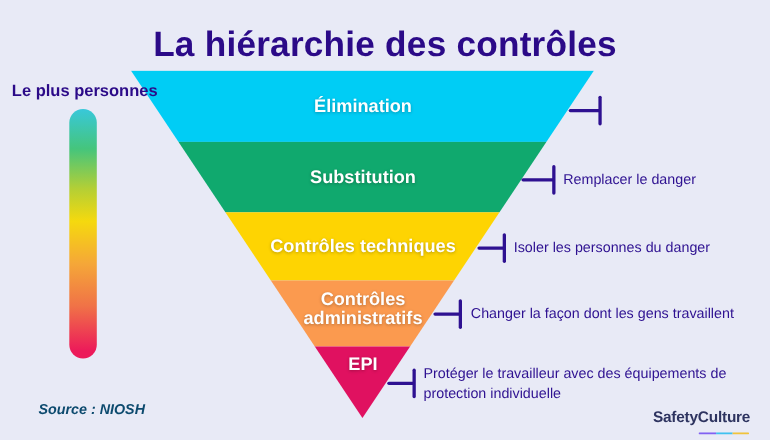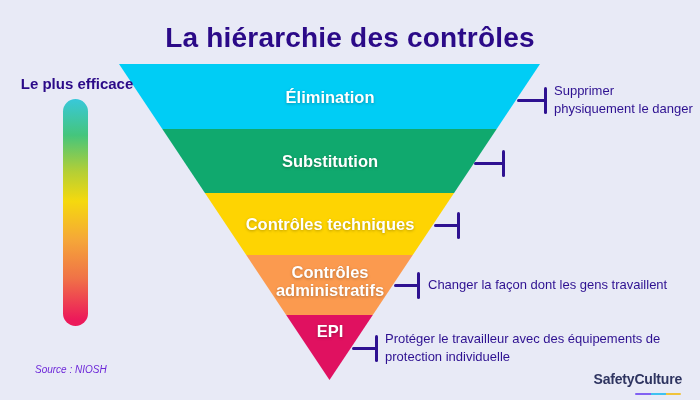--- a/index.html
+++ b/index.html
@@ -3,21 +3,21 @@
 <meta charset="utf-8">
 <style>
   * { margin:0; padding:0; box-sizing:border-box; }
   body { font-family:"Liberation Sans", sans-serif; }
   .canvas {
     position:relative; width:700px; height:400px;
     background:#e8eaf6; overflow:hidden;
   }
   .title {
     position:absolute; top:22px; left:0; width:100%;
-    text-align:center; font-size:28px; font-weight:bold;
+    text-align:center; font-size:32px; font-weight:bold;
     color:#2b0a88; letter-spacing:0.2px;
   }
   
   .pyramid {
     position:absolute; left:119px; top:64px; width:421px; height:316px;
     clip-path:polygon(0 0, 100% 0, 50% 100%);
   }
   .band { width:100%; }
   .band-1 { height:65px; }
   .band-2 { height:64px; }
@@ -44,21 +44,21 @@
   }
   .scale-bar {
     position:absolute; left:63px; top:99px; width:25px; height:227px;
     border-radius:13px;
     background:linear-gradient(to bottom,
       #38c8da 0%, #45c57c 16%, #b4cf35 32%, #f5d90e 45%,
       #f5a738 62%, #f07247 79%, #ec1a5a 97%);
   }
   .source {
     position:absolute; left:35px; top:364px;
-    color:#6d28d9; font-size:10px; font-weight:normal; font-style:italic;
+    color:#0c4a6e; font-size:13px; font-weight:bold; font-style:italic;
   }
   
   .logo {
     position:absolute; right:18px; top:371px;
     display:flex; align-items:flex-start;
     color:#2e3460; font-size:14px; font-weight:bold; letter-spacing:-0.2px;
   }
   .logo-part2 { position:relative; padding-bottom:8px; }
   .logo-underline {
     position:absolute; left:1px; right:1px; bottom:0; height:2.5px;
@@ -82,39 +82,39 @@
   </div>
 
   <div class="band-label" style="top:97px">Élimination</div>
   <div class="band-label" style="top:161px">Substitution</div>
   <div class="band-label" style="top:224px">Contrôles techniques</div>
   <div class="band-label wrap" style="top:281px">Contrôles administratifs</div>
   <div class="band-label" style="top:331px">EPI</div>
 
   <div class="conn-h" style="left:517px; top:98.5px; width:29px"></div>
   <div class="conn-v" style="left:544px; top:86.5px"></div>
-  <div class="annotation" style="left:554px; top:100px">Supprimer
-physiquement le danger</div>
 
   <div class="conn-h" style="left:474px; top:161.5px; width:30px"></div>
   <div class="conn-v" style="left:502px; top:149.5px"></div>
+  <div class="annotation" style="left:512px; top:163px">Remplacer le danger</div>
 
   <div class="conn-h" style="left:434px; top:223.5px; width:25px"></div>
   <div class="conn-v" style="left:457px; top:211.5px"></div>
+  <div class="annotation" style="left:467px; top:225px">Isoler les personnes du danger</div>
 
   <div class="conn-h" style="left:394px; top:283.5px; width:25px"></div>
   <div class="conn-v" style="left:417px; top:271.5px"></div>
   <div class="annotation" style="left:428px; top:285px">Changer la façon dont les gens travaillent</div>
 
   <div class="conn-h" style="left:352px; top:346.5px; width:25px"></div>
   <div class="conn-v" style="left:375px; top:334.5px"></div>
   <div class="annotation" style="left:385px; top:348px">Protéger le travailleur avec des équipements de
 protection individuelle</div>
 
-  <div class="scale-label" style="left:77px; top:83px">Le plus efficace</div>
+  <div class="scale-label" style="left:77px; top:83px">Le plus personnes</div>
   <div class="scale-bar"></div>
 
   <div class="source">Source : NIOSH</div>
 
   <div class="logo">
     <span>Safety</span>
       <span class="logo-part2"><span>Culture</span><span class="logo-underline">
           <span style="background: rgb(129, 97, 242);"></span>
           <span style="background: rgb(63, 193, 240);"></span>
           <span style="background: rgb(240, 195, 60);"></span>

